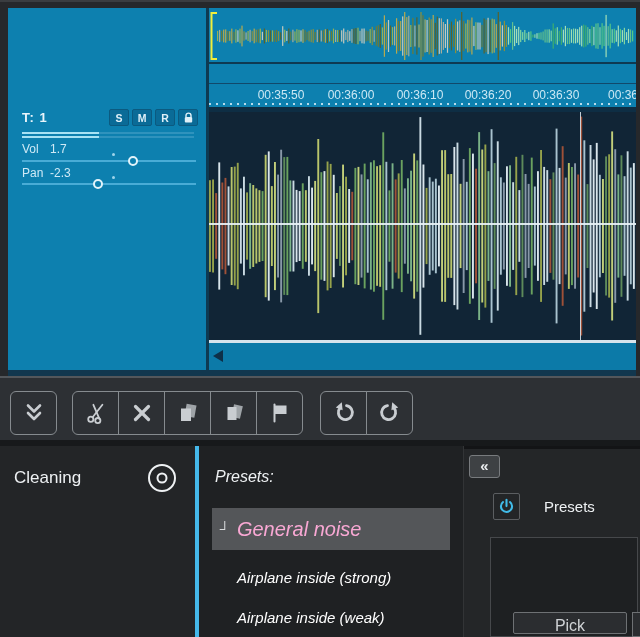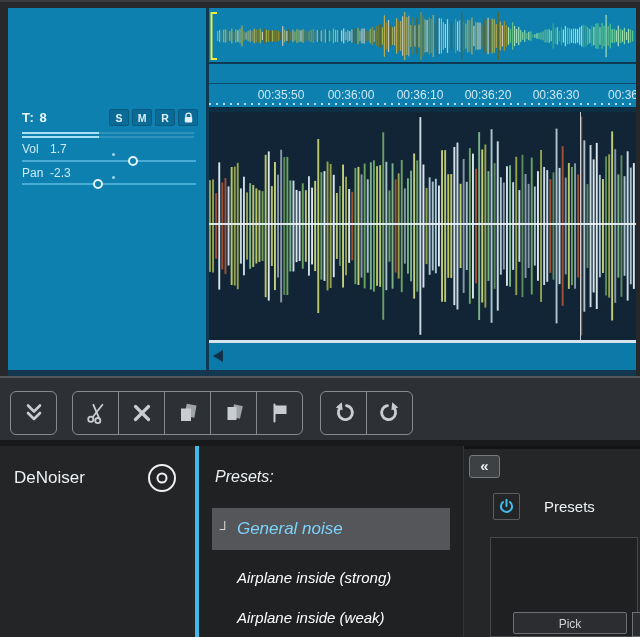--- a/index.html
+++ b/index.html
@@ -70,46 +70,46 @@
   .nav-label{position:absolute;left:14px;top:50%;transform:translateY(-50%);font-size:17px;color:#eef1f3;}
   .nav-item.active .nav-label{color:#14303e;font-weight:bold;}
   .nav-icon{position:absolute;right:17px;top:50%;transform:translateY(-50%);}
   .nav-divider{position:absolute;left:195px;top:0;width:4px;height:191px;background:#45b8ea;}
 
   .presets{position:absolute;left:199px;top:0;width:264px;height:191px;background:#1f2123;font-style:italic;}
   .presets-heading{position:absolute;left:16px;top:22px;font-size:16px;color:#eef1f3;}
   .preset-selected{position:absolute;left:13px;top:62px;width:238px;height:42px;background:#545659;
                    display:flex;align-items:center;}
   .preset-prefix{margin-left:8px;font-size:14px;color:#d8dadc;}
-  .preset-selected-label{margin-left:7px;font-size:17px;color:#7dd3fc;text-align:center;}
+  .preset-selected-label{margin-left:7px;font-size:20px;color:#f9a8d4;text-align:center;}
   .preset-item{position:absolute;left:38px;height:22px;font-size:15px;color:#ffffff;display:flex;align-items:center;}
 
   .rpanel{position:absolute;left:463px;top:0;width:177px;height:191px;background:#242628;border-left:1px solid #323436;}
   .rpanel-topstrip{position:absolute;left:0;top:0;width:177px;height:3px;background:#131416;}
   .collapse-btn{position:absolute;left:5px;top:9px;width:31px;height:23px;background:#3e4144;
                 border:1px solid #787b7e;border-radius:3px;color:#e9ebed;font-size:15px;font-weight:bold;
                 display:flex;align-items:center;justify-content:center;padding-bottom:2px;}
   .power-btn{position:absolute;left:29px;top:47px;width:27px;height:27px;background:#232527;
              border:1px solid #5b5e61;border-radius:2px;display:flex;align-items:center;justify-content:center;}
   .dn-title{position:absolute;left:80px;top:52px;font-size:15px;color:#eef1f3;}
   .dn-box{position:absolute;left:26px;top:91px;width:148px;height:100px;border:1px solid #46484b;background:#1e2022;}
   .pick-btn{position:absolute;left:49px;top:166px;width:114px;height:22px;background:#2b2d30;
-            border:1px solid #6e7174;border-radius:2px;color:#cfd2d5;font-size:12px;text-align:center;padding-top:4px;}
+            border:1px solid #6e7174;border-radius:2px;color:#cfd2d5;font-size:16px;text-align:center;padding-top:4px;}
   .sliver-btn{position:absolute;left:168px;top:166px;width:9px;height:25px;background:#2b2d30;border:1px solid #6e7174;}
 </style>
 </head>
 <body>
 
 <div class="screen">
 
   <div class="editor">
     <div class="editor-inner">
 
       <div class="track-panel">
-        <div class="t-label">T: 8</div>
+        <div class="t-label">T: 1</div>
         <div class="smr-row">
           <div class="smr-btn">S</div>
           <div class="smr-btn">M</div>
           <div class="smr-btn">R</div>
           <div class="smr-btn">
             <svg width="11" height="12" viewBox="0 0 11 12">
               <path d="M3,5 V3.6 a2.5,2.5 0 0 1 5,0 V5" fill="none" stroke="#dff0f8" stroke-width="1.4"></path>
               <rect x="1.8" y="5" width="7.4" height="5.4" rx="1" fill="#dff0f8"></rect>
             </svg>
           </div>
@@ -573,21 +573,21 @@
       </div>
     </div>
   </div>
 
   <div class="mid-strip"></div>
 
   <div class="bottom">
 
     <div class="nav">
       <div class="nav-item" style="height:63px;border-bottom:none">
-        <span class="nav-label">DeNoiser</span>
+        <span class="nav-label">Cleaning</span>
         <svg class="nav-icon" width="32" height="32" viewBox="0 0 32 32">
           <circle cx="16" cy="16" r="13" fill="none" stroke="#eef1f3" stroke-width="2"></circle>
           <circle cx="16" cy="16" r="4.5" fill="none" stroke="#eef1f3" stroke-width="2"></circle>
         </svg>
       </div>
     </div>
     <div class="nav-divider"></div>
 
     <div class="presets">
       <div class="presets-heading">Presets:</div>

